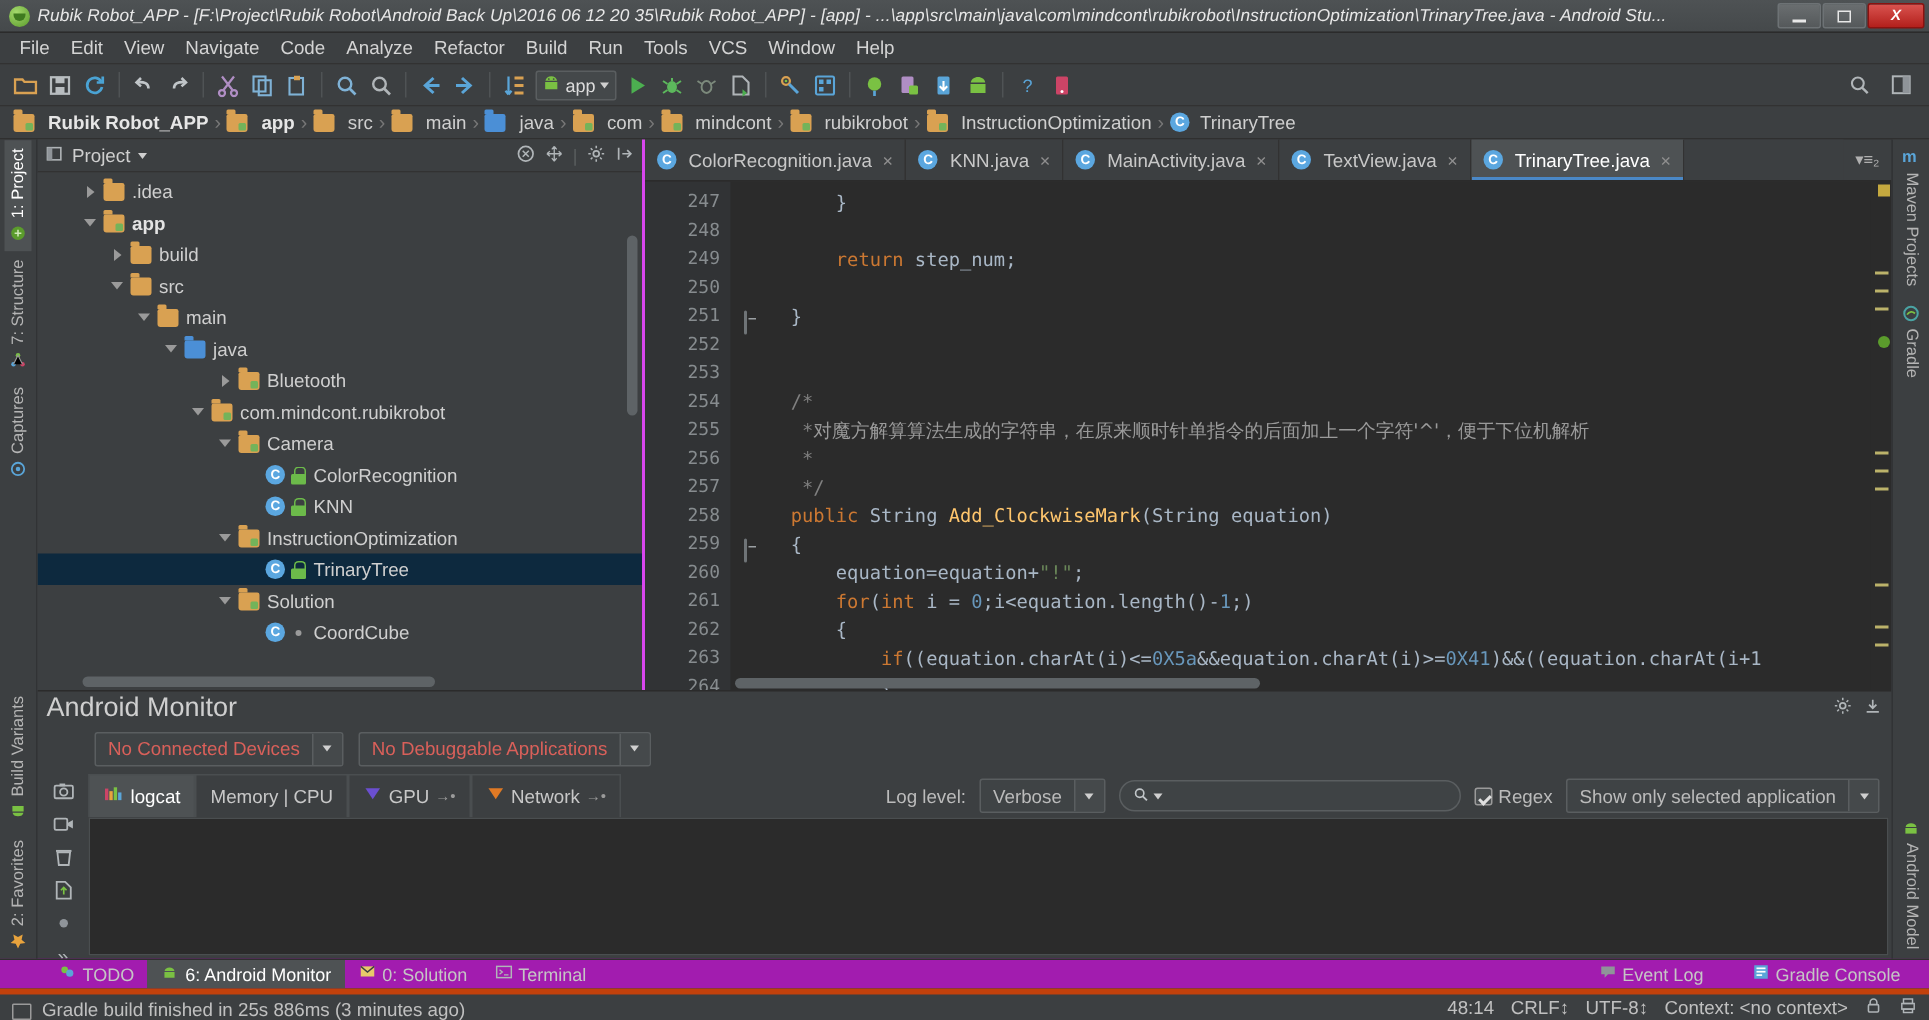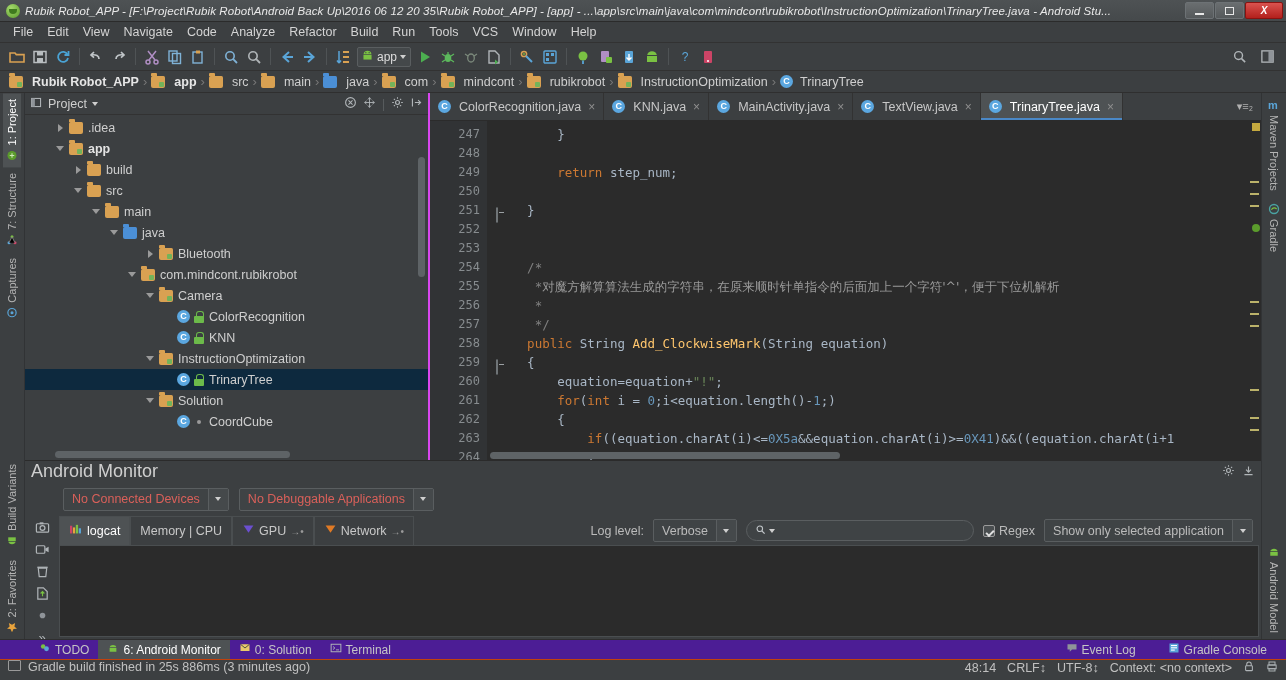--- a/index.html
+++ b/index.html
@@ -221,25 +221,25 @@
   .mon-filters { margin-left:auto; display:flex; align-items:center; gap:9px; padding:0 8px;}
   .searchbox {
     width:228px; height:21px; border:1px solid #5a5e60; border-radius:11px; background:#3f4345;
     display:flex; align-items:center; padding:0 8px; gap:3px;
   }
   .chk { width:12px;height:12px; border:1px solid #9a9a9a; border-radius:2px; background:#4a4e50; position:relative;}
   .chk:after{content:"";position:absolute;left:2px;top:4px;width:6px;height:3px;border-left:2px solid #e0e0e0;border-bottom:2px solid #e0e0e0;transform:rotate(-45deg);}
   .logarea { flex:1 1 auto; background:#2b2b2b; border:1px solid #4a4e50; margin:0 2px 2px 0; min-height:0;}
 
   
-  .bottombar { height:20px; flex:0 0 20px; background:#4c1d95; display:flex; align-items:center; padding-left:30px; gap:0; border-top:1px solid #2f2f2f;}
+  .bottombar { height:20px; flex:0 0 20px; background:#a21caf; display:flex; align-items:center; padding-left:30px; gap:0; border-top:1px solid #2f2f2f;}
   .btab { display:flex; align-items:center; gap:4px; padding:2px 9px; font-size:12px; color:#c5c5c5; white-space:nowrap;}
   .btab.active { background:#4e5254; color:#fff; }
   .bottom-right { margin-left:auto; display:flex; align-items:center; gap:14px; padding-right:10px;}
-  .statusbar { height:21px; flex:0 0 21px; background:#3c3f41; display:flex; align-items:flex-start; padding:0 8px 0 8px; gap:7px; border-top:1px solid #c2410c;}
+  .statusbar { height:21px; flex:0 0 21px; background:#3c3f41; display:flex; align-items:flex-end; padding:0 8px 0 8px; gap:7px; border-top:4px solid #c2410c;}
   .status-text { font-size:12.5px; color:#c0c0c0;}
   .status-right { margin-left:auto; display:flex; align-items:center; gap:11px; font-size:12.5px; color:#c0c0c0;}
   .sq-ico{width:13px;height:11px;border:1.5px solid #9a9a9a;border-radius:1px;}
 </style>
 </head>
 <body>
 
 <div class="app">
 
   <div class="titlebar">

